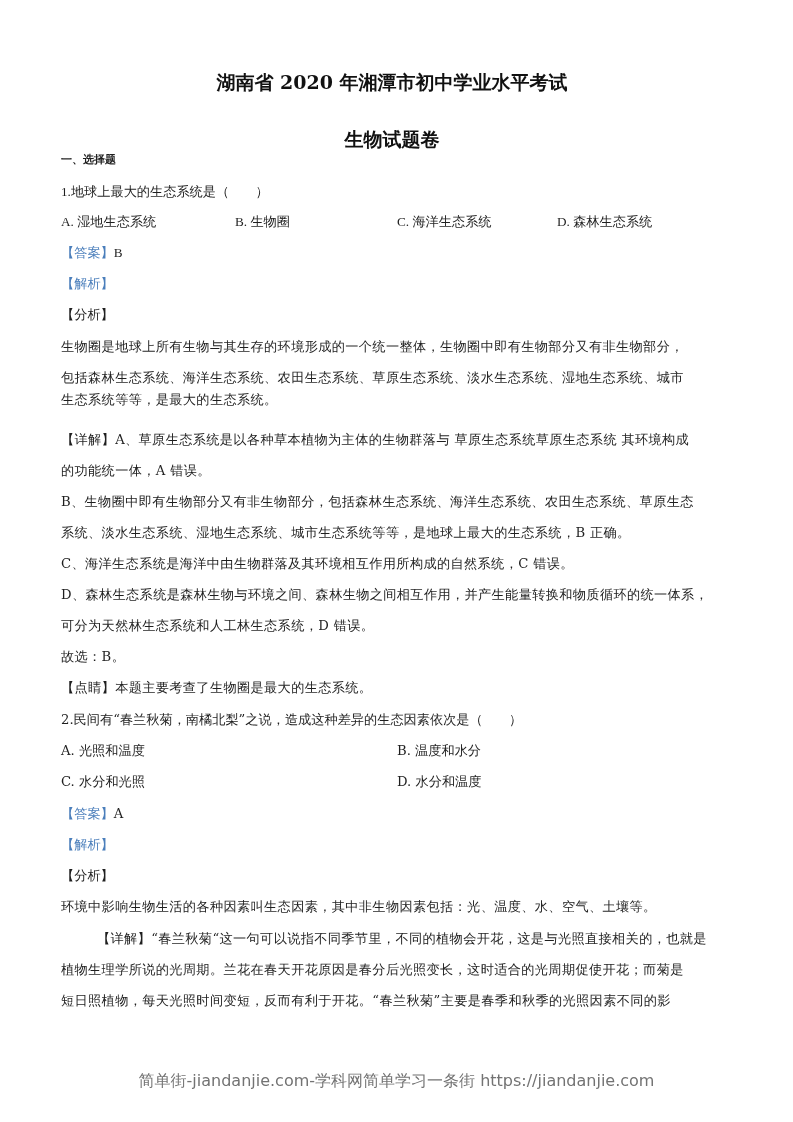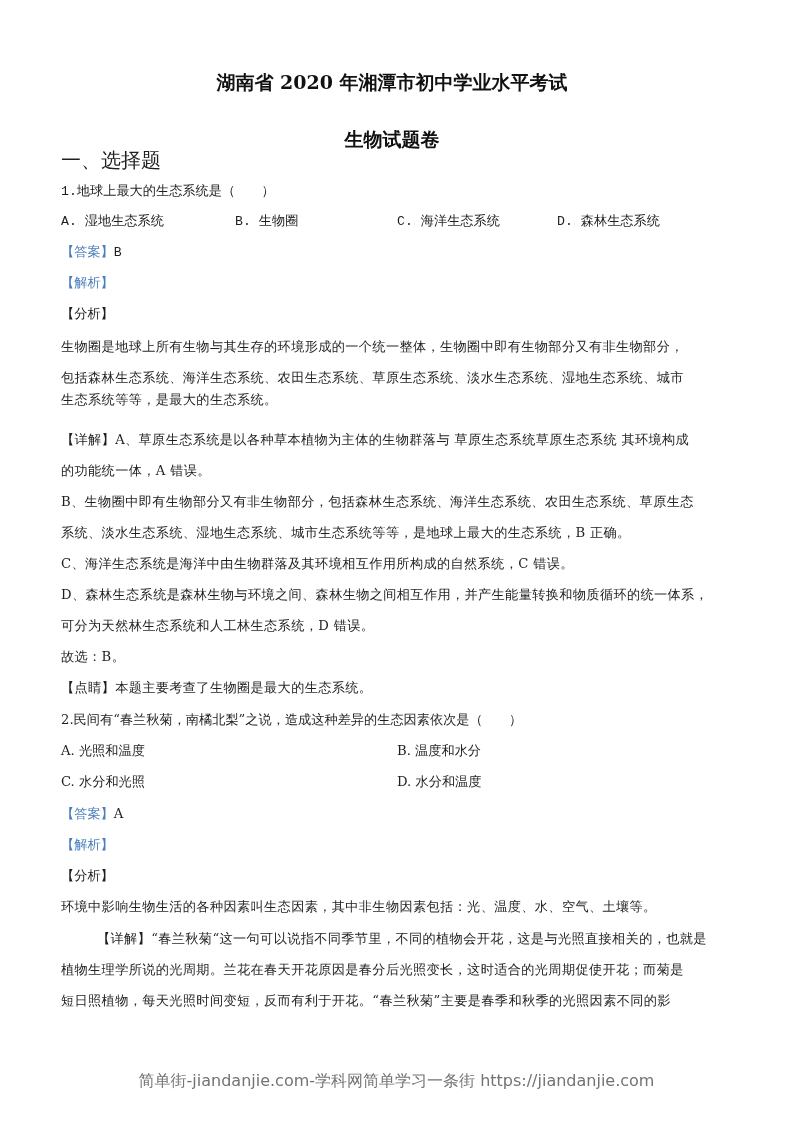--- a/index.html
+++ b/index.html
@@ -1,22 +1,22 @@
 <!DOCTYPE html>
 <html><head>
 <meta charset="utf-8">
 <style>
   html, body { margin:0; padding:0; background:#ffffff; }
   body { width:793px; height:1122px; position:relative; overflow:hidden;
          font-family:"DejaVu Serif","Liberation Serif",serif; color:#1a1a1a; }
   .title { position:absolute; left:0; width:784px; text-align:center;
            font-family:"DejaVu Serif",serif; font-weight:bold; font-size:19px; color:#111; }
   .line { position:absolute; left:61px; white-space:nowrap; font-size:13.2px; line-height:18px; color:#1f1f1f; }
-  .sec { font-weight:normal; font-size:20px; }
-  .sans { font-family:Liberation Mono, monospace; }
+  .sec { font-weight:bold; font-size:11px; }
+  .sans { font-family:Liberation Serif, serif; }
   .blue { color:#4a7ebb; }
   .opt { position:absolute; white-space:nowrap; font-size:13.2px; line-height:18px; color:#1f1f1f; }
   .footer { position:absolute; left:0; width:793px; top:1071px; text-align:center;
             font-family:"DejaVu Sans",sans-serif; font-size:16px; color:#737373; }
   .just { letter-spacing:0.35px; }
 </style>
 </head>
 <body>
 
 <div>

